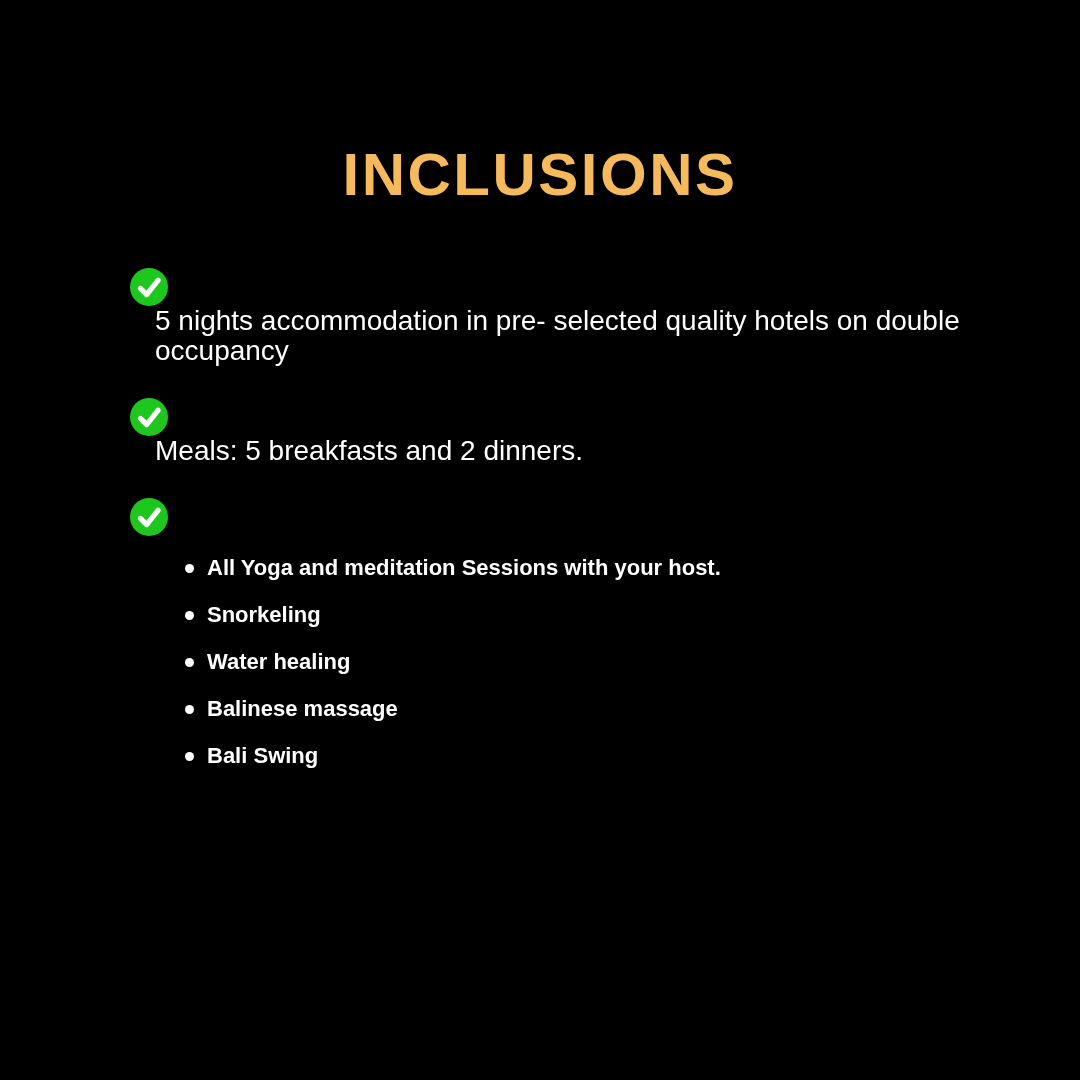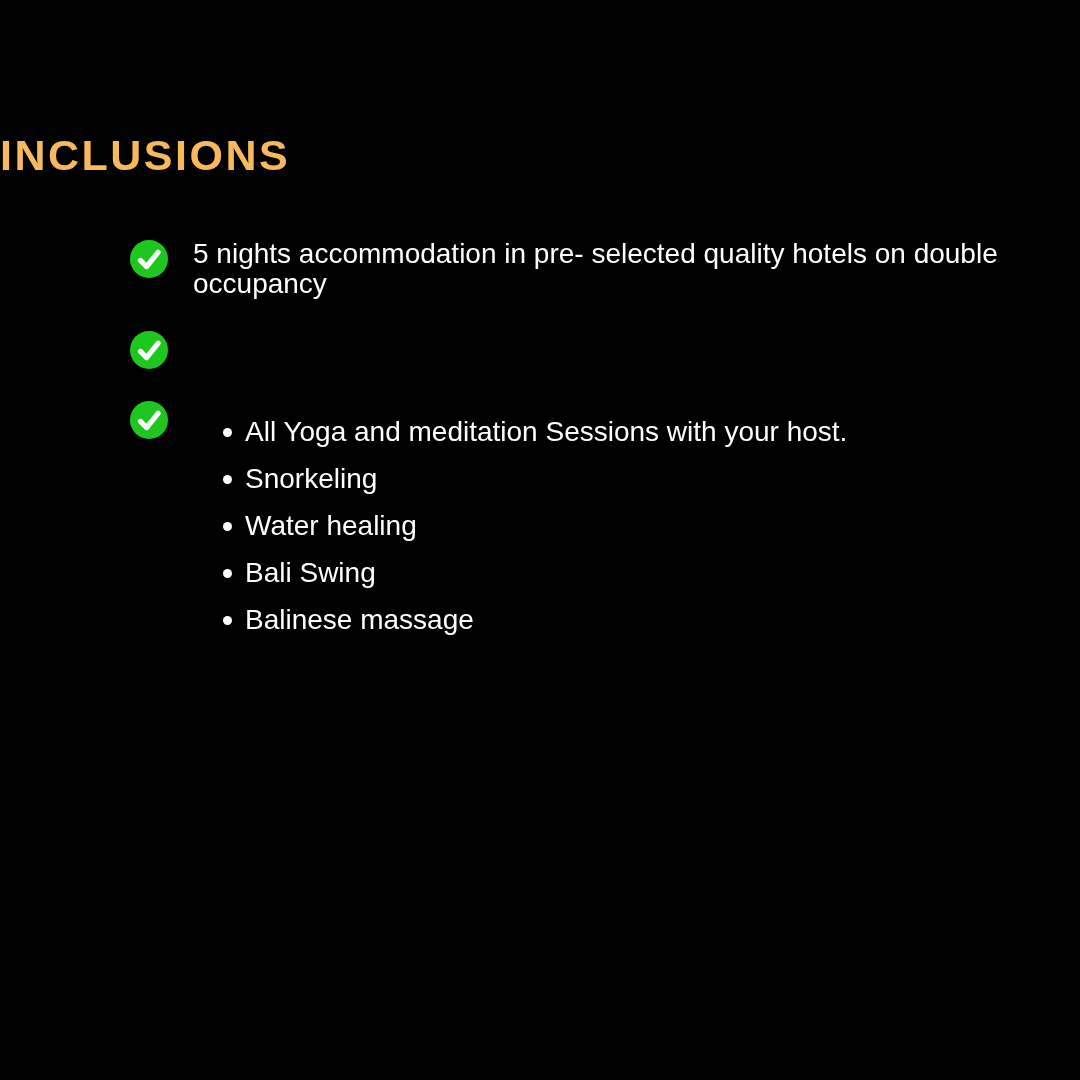--- a/index.html
+++ b/index.html
@@ -13,34 +13,35 @@
     overflow: hidden;
     font-family: "Liberation Sans", sans-serif;
   }
   .card {
     width: 1080px;
     height: 1080px;
     position: relative;
   }
   .title {
     padding-top: 105px;
-    text-align: left;
-    font-size: 43px;
+    text-align: center;
+    font-size: 60px;
     font-weight: 700;
     letter-spacing: 2.5px;
     line-height: 1.0;
   }
   .list {
     margin: 62px 40px 0 130px;
   }
   .item {
     display: flex;
     align-items: flex-start;
     margin-bottom: 31px;
     color: #FFFFFF;
+    flex-direction: column;
   }
   .check {
     flex: 0 0 auto;
     width: 38px;
     height: 38px;
     margin-top: 1px;
   }
   .check svg {
     display: block;
     width: 38px;
@@ -54,24 +55,25 @@
     font-size: 28px;
     line-height: 30px;
   }
   ul.sub-list {
     list-style: none;
     margin: 17px 0 0 0;
     padding: 0 0 0 30px;
   }
   ul.sub-list li {
     position: relative;
-    font-size: 28px;
+    font-size: 22px;
     line-height: 30px;
     margin-bottom: 17px;
     padding-left: 22px;
+    font-weight: bold;
   }
   ul.sub-list li::before {
     content: "";
     position: absolute;
     left: 0;
     top: 11px;
     width: 9px;
     height: 9px;
     border-radius: 50%;
     background: currentColor;
@@ -94,32 +96,35 @@
           <div class="item-text">5 nights accommodation in pre- selected quality hotels on double occupancy</div>
         </div>
       </div>
       <div class="item">
         <span class="check">
           <svg viewBox="0 0 40 40" xmlns="http://www.w3.org/2000/svg">
             <circle cx="20" cy="20" r="20" fill="#1EC71E"></circle>
             <path d="M11 21.5 L17.5 28 L29.5 13" fill="none" stroke="#FFFFFF" stroke-width="5.5" stroke-linecap="round" stroke-linejoin="round"></path>
           </svg>
         </span>
+        <div class="item-body">
+          <div class="item-text">Meals: 5 breakfasts and 2 dinners.</div>
+        </div>
       </div>
       <div class="item">
         <span class="check">
           <svg viewBox="0 0 40 40" xmlns="http://www.w3.org/2000/svg">
             <circle cx="20" cy="20" r="20" fill="#1EC71E"></circle>
             <path d="M11 21.5 L17.5 28 L29.5 13" fill="none" stroke="#FFFFFF" stroke-width="5.5" stroke-linecap="round" stroke-linejoin="round"></path>
           </svg>
         </span>
         <div class="item-body">
           <ul class="sub-list">
             <li>All Yoga and meditation Sessions with your host.</li>
             <li>Snorkeling</li>
             <li>Water healing</li>
+            <li>Balinese massage</li>
             <li>Bali Swing</li>
-            <li>Balinese massage</li>
           </ul>
         </div>
       </div>
     </div>
 </div>
 
 </body></html>

